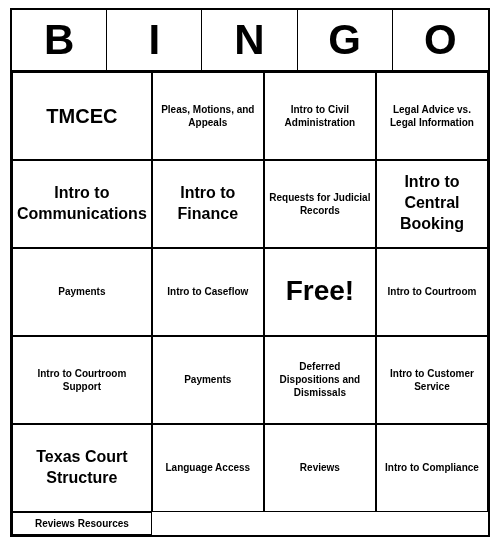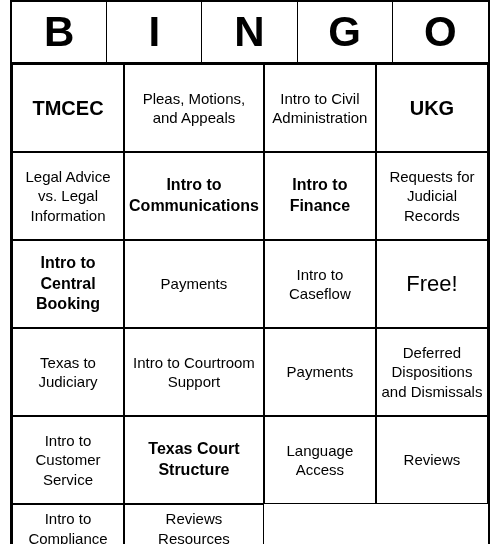--- a/index.html
+++ b/index.html
@@ -35,26 +35,27 @@
       grid-template-columns: repeat(4, 1fr);
       grid-template-rows: repeat(5, 88px);
     }
     .cell {
       border: 1px solid #000;
       display: flex;
       align-items: center;
       justify-content: center;
       text-align: center;
       padding: 4px;
-      font-size: 15px;
+      font-size: 10px;
       line-height: 1.3;
+      font-weight: bold;
     }
     .cell-free {
-      font-size: 22px;
-      font-weight: normal;
+      font-size: 28px;
+      font-weight: bold;
     }
     .cell-large {
       font-size: 20px;
       font-weight: bold;
     }
     .cell-medium {
       font-size: 16px;
       font-weight: bold;
     }
   </style>
@@ -66,30 +67,29 @@
   <div class="bingo-letter">B</div>
       <div class="bingo-letter">I</div>
       <div class="bingo-letter">N</div>
       <div class="bingo-letter">G</div>
       <div class="bingo-letter">O</div>
     </div>
   <div class="bingo-grid">
   <div class="cell cell-large">TMCEC</div>
       <div class="cell">Pleas, Motions, and Appeals</div>
       <div class="cell">Intro to Civil Administration</div>
-      <div class="cell cell-large">UKG</div>
       <div class="cell">Legal Advice vs. Legal Information</div>
       <div class="cell cell-medium">Intro to Communications</div>
       <div class="cell cell-medium">Intro to Finance</div>
       <div class="cell">Requests for Judicial Records</div>
       <div class="cell cell-medium">Intro to Central Booking</div>
       <div class="cell">Payments</div>
       <div class="cell">Intro to Caseflow</div>
       <div class="cell cell-free">Free!</div>
-      <div class="cell">Texas to Judiciary</div>
+      <div class="cell">Intro to Courtroom</div>
       <div class="cell">Intro to Courtroom Support</div>
       <div class="cell">Payments</div>
       <div class="cell">Deferred Dispositions and Dismissals</div>
       <div class="cell">Intro to Customer Service</div>
       <div class="cell cell-medium">Texas Court Structure</div>
       <div class="cell">Language Access</div>
       <div class="cell">Reviews</div>
       <div class="cell">Intro to Compliance</div>
       <div class="cell">Reviews Resources</div>
     </div>

